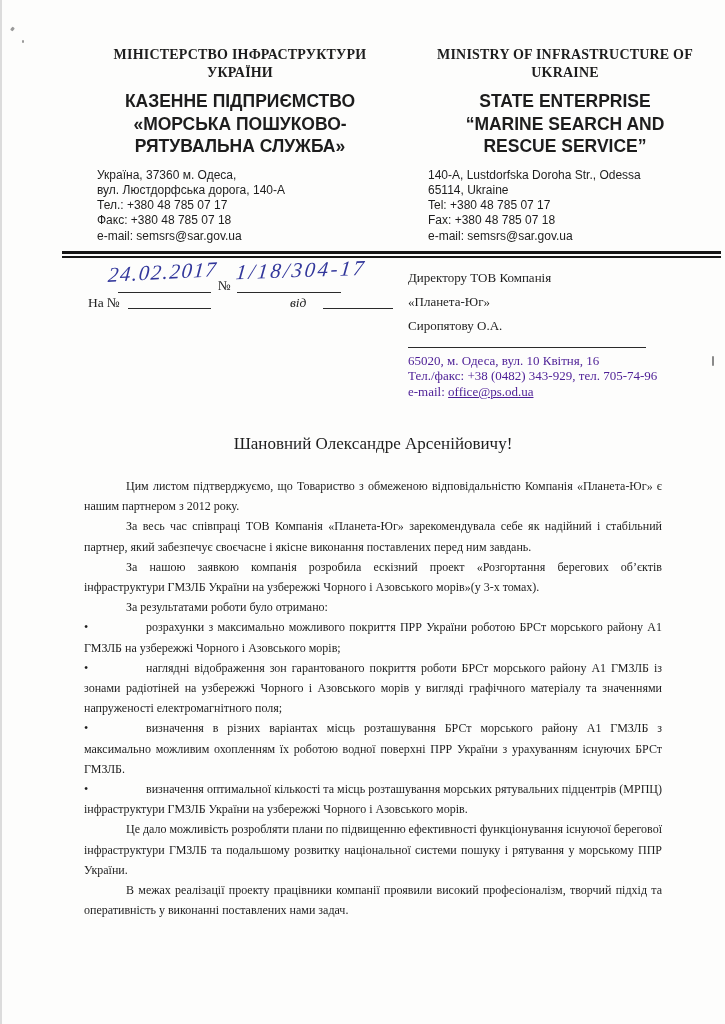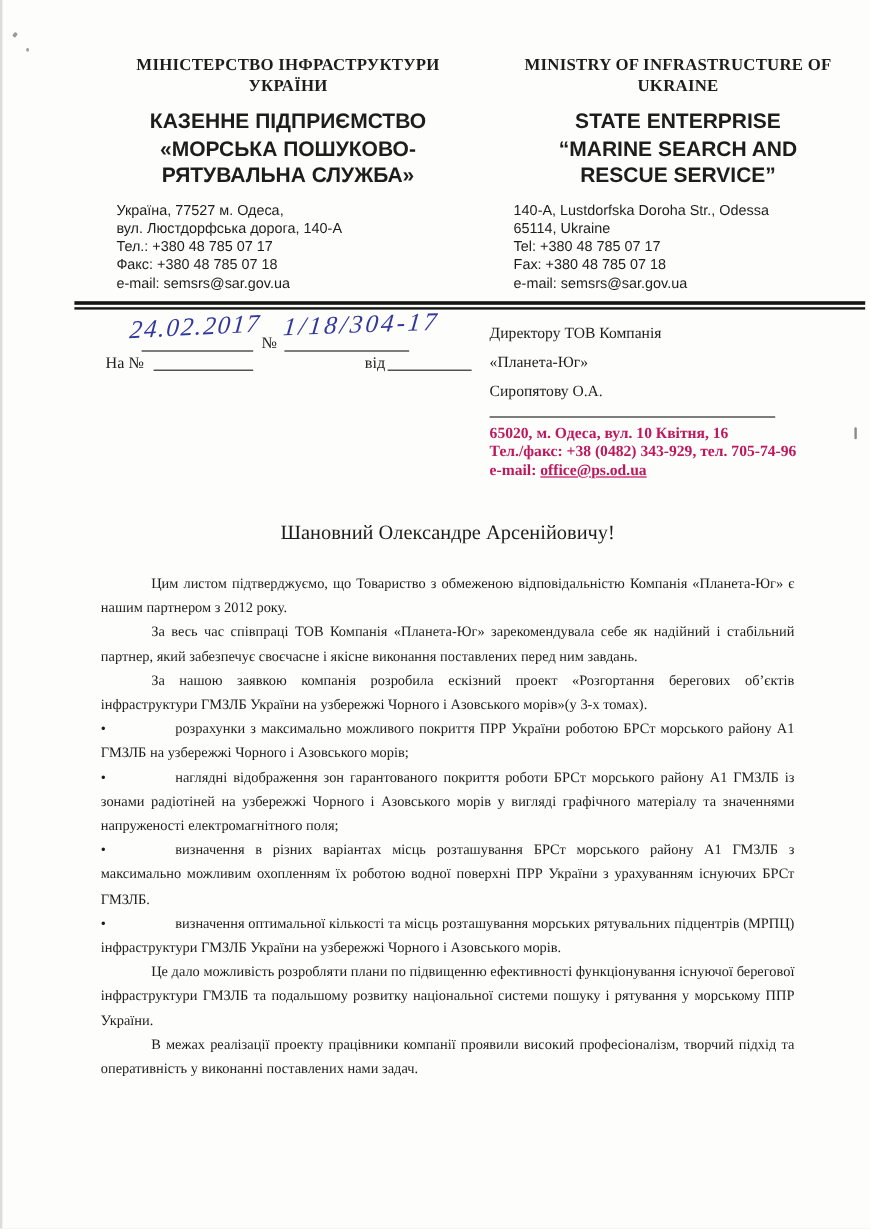--- a/index.html
+++ b/index.html
@@ -55,26 +55,26 @@
   .hand.date{left:108px;top:2px;transform:rotate(-3deg) skewX(-8deg);letter-spacing:1.5px;}
   .hand.num{left:236px;top:0px;transform:rotate(-2deg) skewX(-8deg);letter-spacing:2.5px;}
   .blank-line{position:absolute;border-bottom:1px solid #2a2a2a;height:0;}
   .bl-1{left:118px;top:34px;width:93px;}
   .bl-2{left:237px;top:34px;width:104px;}
   .bl-3{left:128px;top:50px;width:83px;}
   .bl-4{left:323px;top:50px;width:70px;}
   .ref-label{position:absolute;font-size:13.5px;color:#222;}
   .lbl-no{left:218px;top:20px;}
   .lbl-nano{left:88px;top:37px;}
-  .lbl-vid{left:304px;top:37px;}
+  .lbl-vid{left:290px;top:37px;font-style:italic;}
 
   .recipient{position:absolute;left:408px;top:8px;width:300px;}
   .recipient-lines{font-size:13px;line-height:24px;}
   .recipient-rule{width:238px;border-bottom:1.5px solid #2a2a2a;margin-top:9px;}
-  .recipient-contacts{font-size:13px;line-height:15.5px;margin-top:5px;color:#be185d;font-weight:bold;}
+  .recipient-contacts{font-size:13px;line-height:15.5px;margin-top:5px;color:#4c1d95;}
   .recipient-contacts .email{text-decoration:underline;}
 
   
   .letter-body{margin:0 63px 0 84px;}
   .salutation{font-size:17px;text-align:center;margin:14px 0 22px 0;}
   .para{
     font-size:12px;line-height:20.2px;
     text-align:justify;margin:0;
   }
   .para.indent{text-indent:42px;}
@@ -91,21 +91,21 @@
   <div class="mark m2"></div>
   <div class="mark m3"></div>
 
   <div class="letterhead">
     <div class="lh-col">
       <div class="lh-ministry">МІНІСТЕРСТВО ІНФРАСТРУКТУРИ УКРАЇНИ</div>
       <div class="lh-enterprise">КАЗЕННЕ ПІДПРИЄМСТВО
 «МОРСЬКА ПОШУКОВО-
 РЯТУВАЛЬНА СЛУЖБА»</div>
       <div class="lh-address">
-        <div>Україна, 77527 м. Одеса,</div>
+        <div>Україна, 37360 м. Одеса,</div>
         <div>вул. Люстдорфська дорога, 140-А</div>
         <div>Тел.:  +380 48 785 07 17</div>
         <div>Факс: +380 48 785 07 18</div>
         <div>e-mail: semsrs@sar.gov.ua</div>
       </div>
     </div>
     <div class="lh-col right">
       <div class="lh-ministry">MINISTRY OF INFRASTRUCTURE OF UKRAINE</div>
       <div class="lh-enterprise">STATE ENTERPRISE
 “MARINE SEARCH AND
@@ -147,20 +147,21 @@
       </div>
     </div>
   </div>
 
   <div class="letter-body">
     <p class="salutation">Шановний Олександре Арсенійовичу!</p>
 
     <p class="para indent">Цим листом підтверджуємо, що Товариство з обмеженою відповідальністю Компанія «Планета-Юг» є нашим партнером з 2012 року.</p>
     <p class="para indent">За весь час співпраці ТОВ Компанія «Планета-Юг» зарекомендувала себе як надійний і стабільний партнер, який забезпечує своєчасне і якісне виконання поставлених перед ним завдань.</p>
     <p class="para indent">За нашою заявкою компанія розробила ескізний проект «Розгортання берегових об’єктів інфраструктури ГМЗЛБ України на узбережжі Чорного і Азовського морів»(у 3-х томах).</p>
+    <p class="para indent">За результатами роботи було отримано:</p>
 
     <p class="para bullet"><span class="bullet-char">•</span><span>розрахунки з максимально можливого покриття ПРР України роботою БРСт морського району А1 ГМЗЛБ на узбережжі Чорного і Азовського морів;</span></p>
     <p class="para bullet"><span class="bullet-char">•</span><span>наглядні відображення зон гарантованого покриття роботи БРСт морського району А1 ГМЗЛБ із зонами радіотіней на узбережжі Чорного і Азовського морів у вигляді графічного матеріалу та значеннями напруженості електромагнітного поля;</span></p>
     <p class="para bullet"><span class="bullet-char">•</span><span>визначення в різних варіантах місць розташування БРСт морського району А1 ГМЗЛБ з максимально можливим охопленням їх роботою водної поверхні ПРР України з урахуванням існуючих БРСт ГМЗЛБ.</span></p>
     <p class="para bullet"><span class="bullet-char">•</span><span>визначення оптимальної кількості та місць розташування морських рятувальних підцентрів (МРПЦ) інфраструктури ГМЗЛБ України на узбережжі Чорного і Азовського морів.</span></p>
 
     <p class="para indent">Це дало можливість розробляти плани по підвищенню ефективності функціонування існуючої берегової інфраструктури ГМЗЛБ та подальшому розвитку національної системи пошуку і рятування у морському ППР України.</p>
     <p class="para indent">В межах реалізації проекту працівники компанії проявили високий професіоналізм, творчий підхід та оперативність у виконанні поставлених нами задач.</p>
   </div>
 

